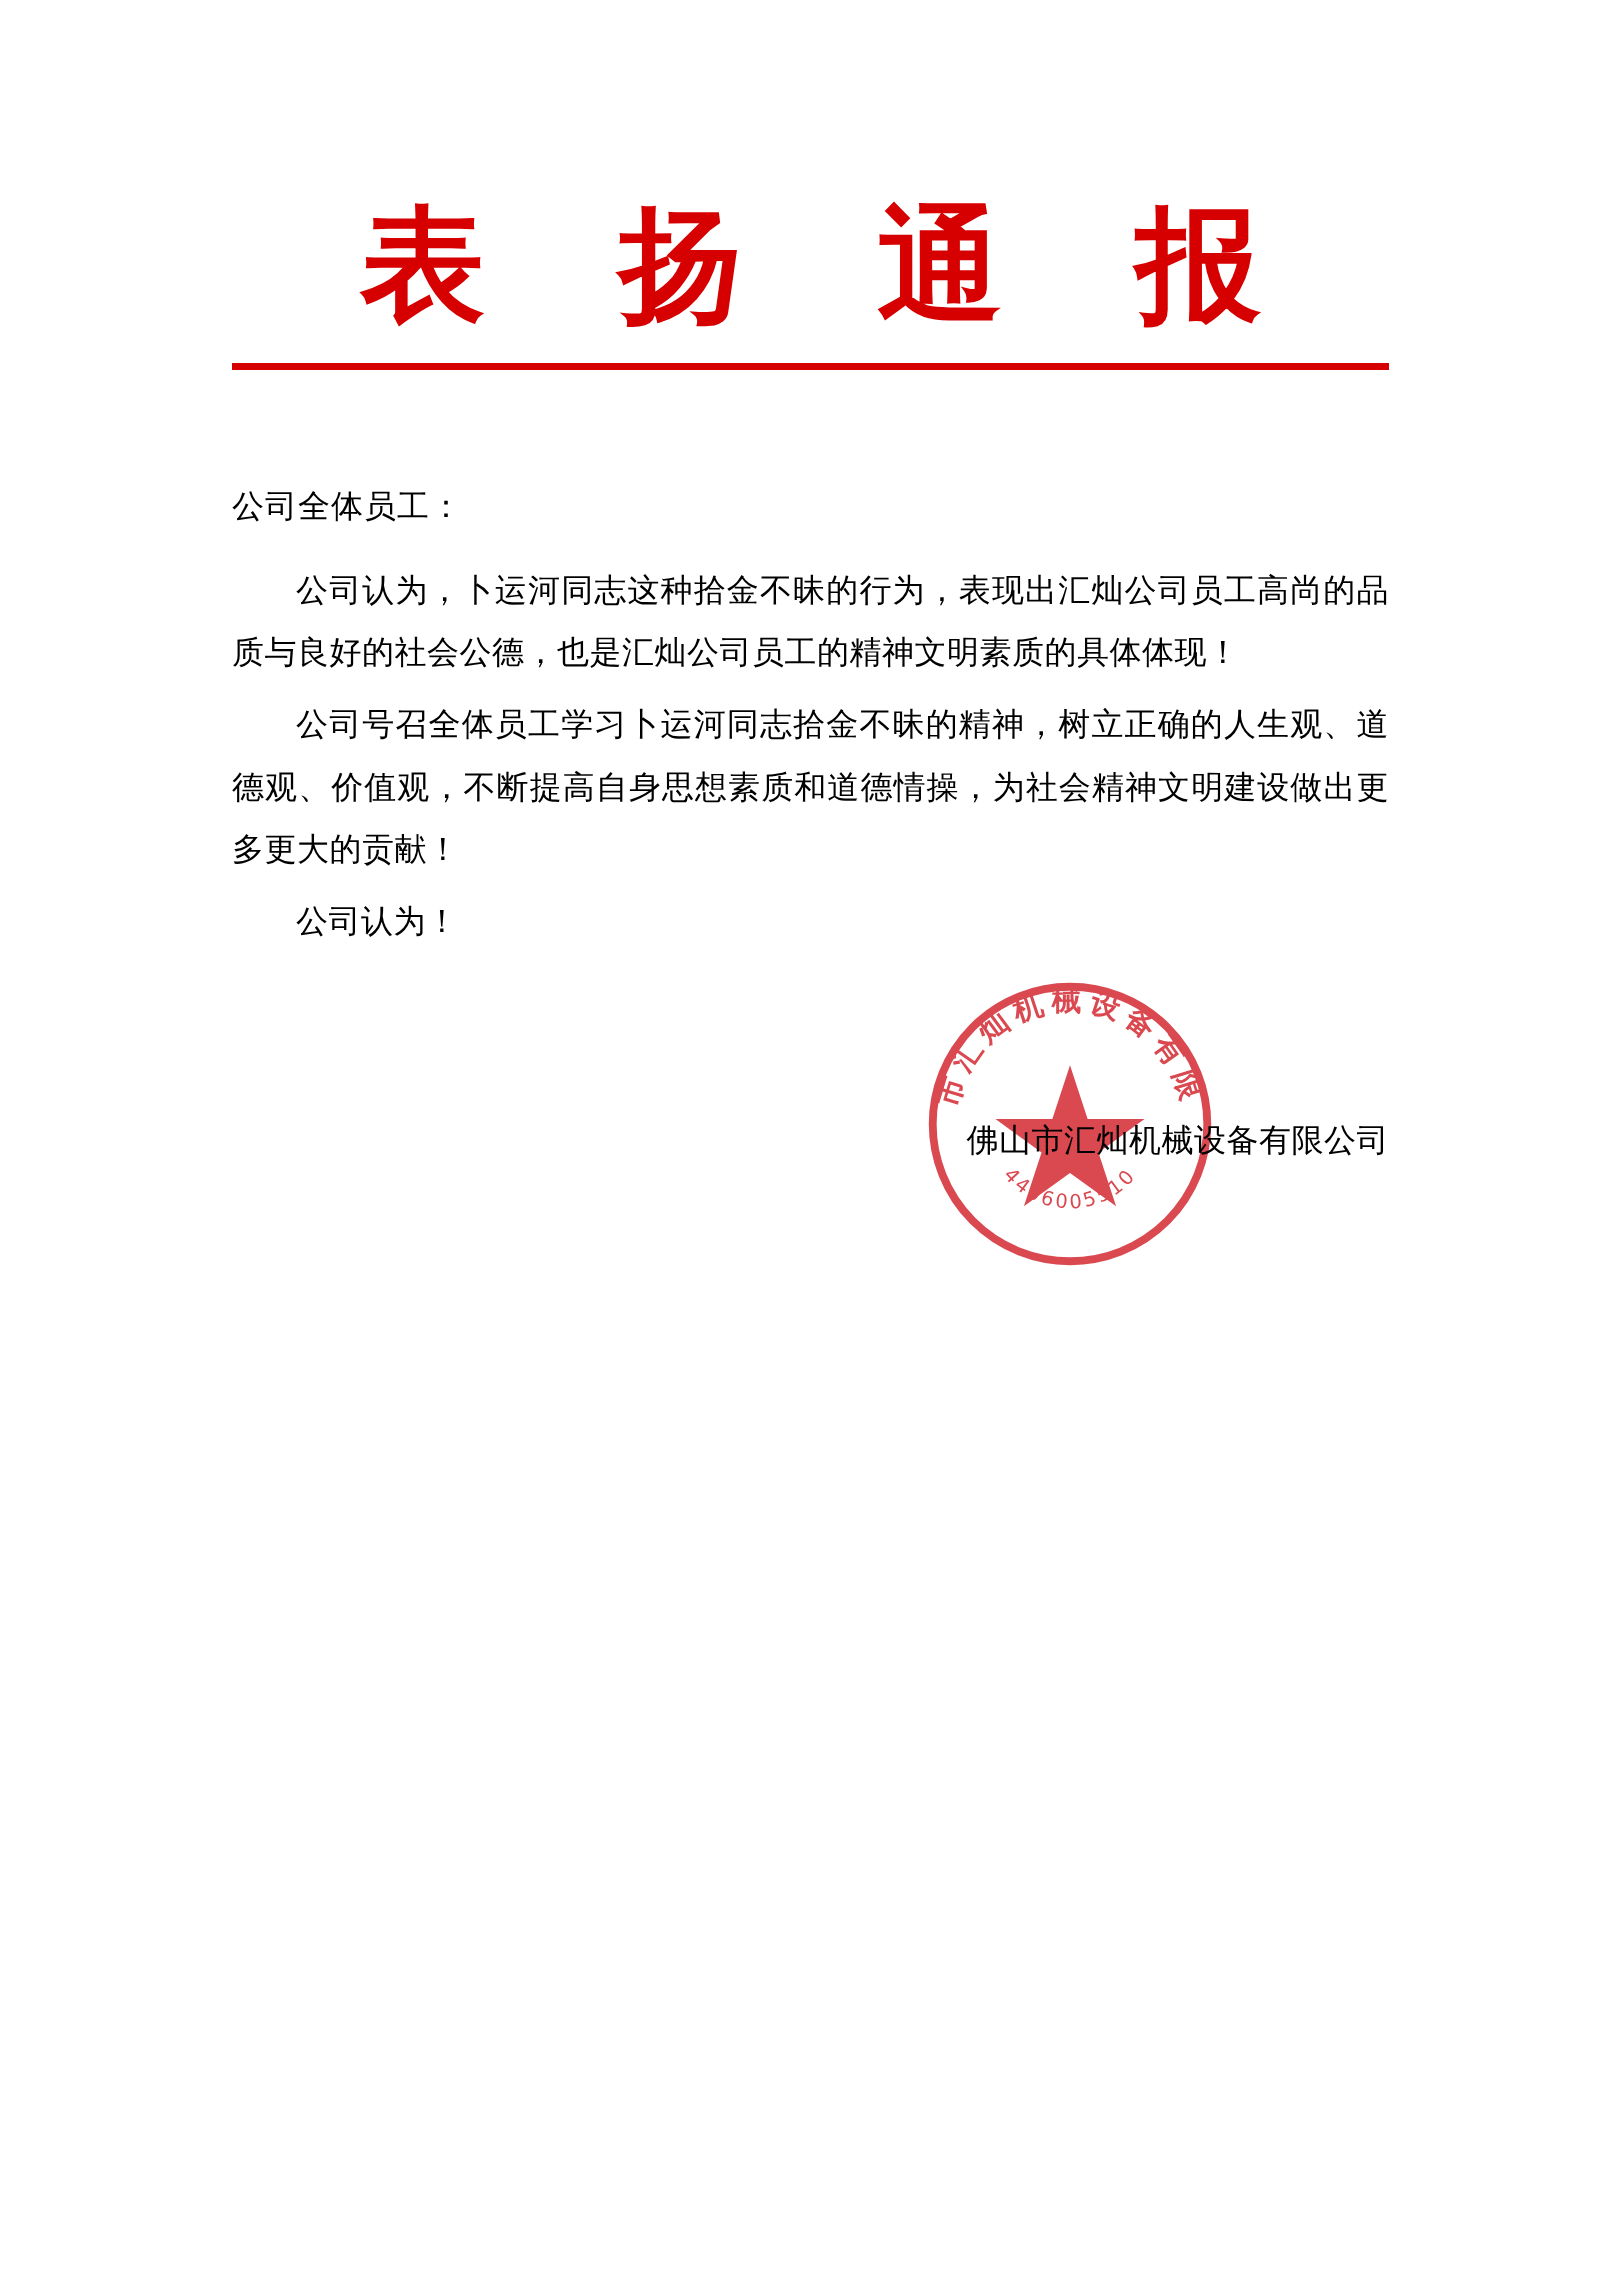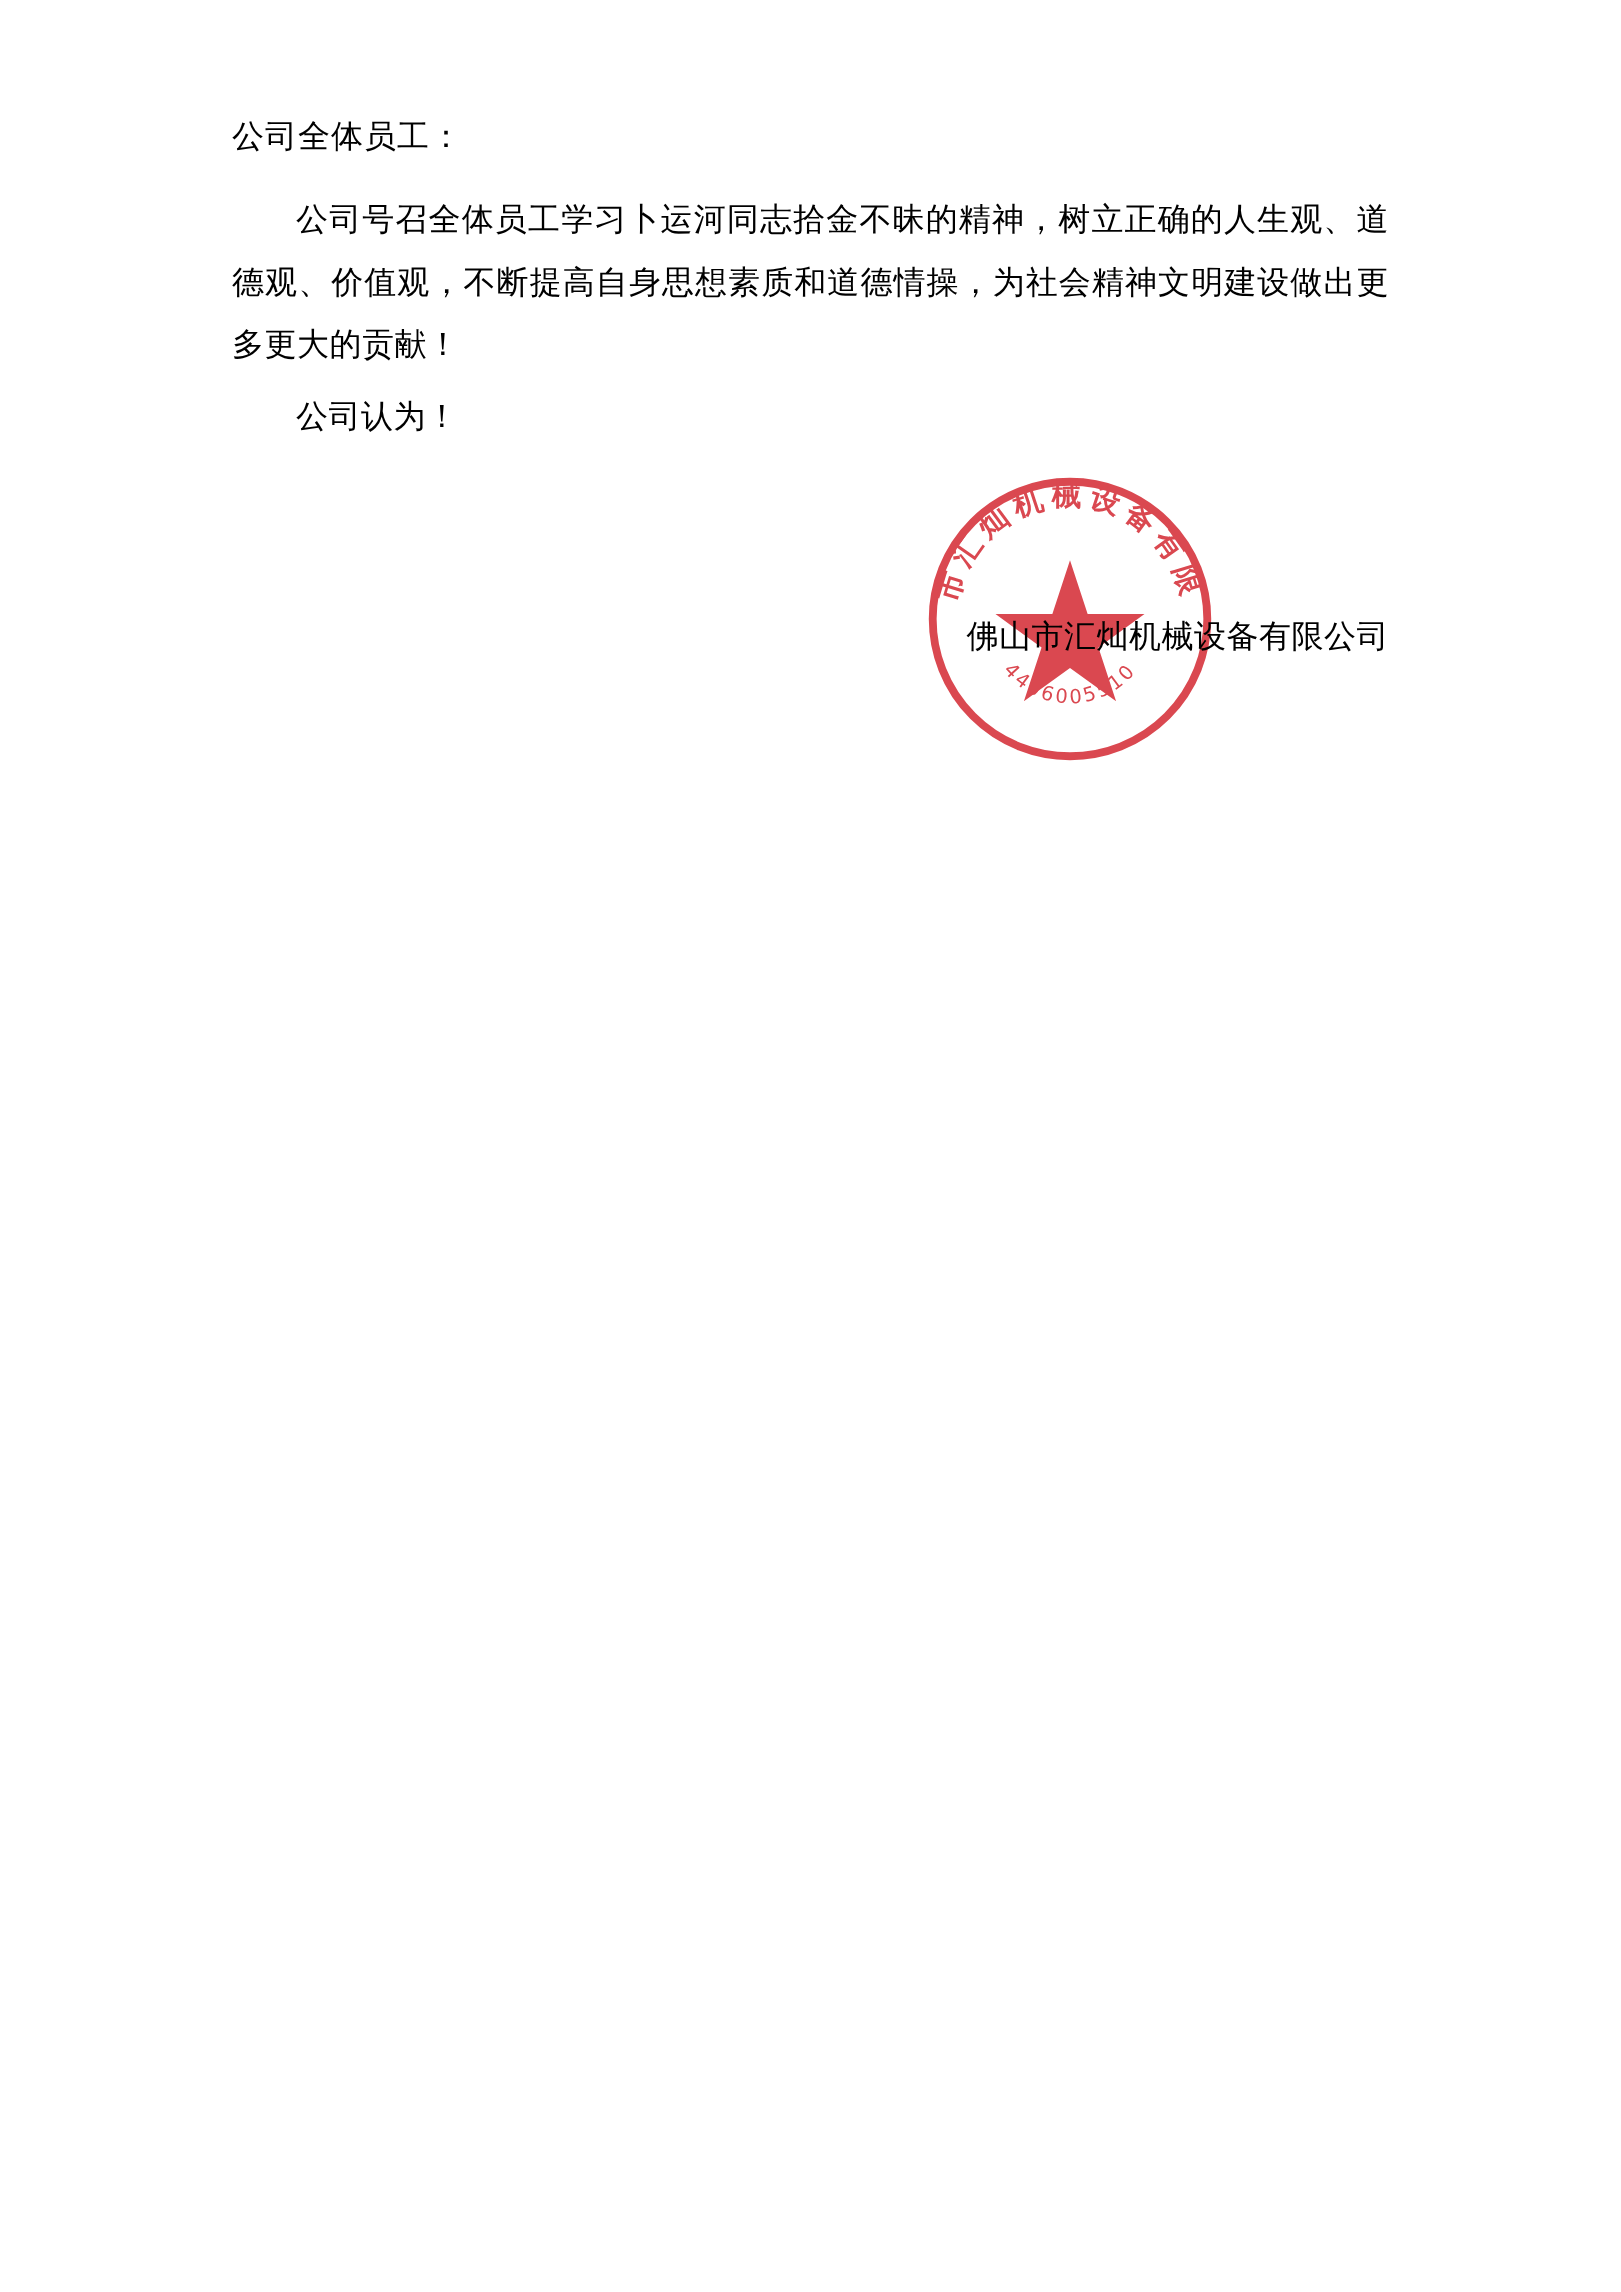--- a/index.html
+++ b/index.html
@@ -103,26 +103,31 @@
     width: 304px;
     height: 304px;
     opacity: 0.82;
   }
 </style>
 </head>
 <body>
 
 <div class="page">
 
+  <div class="title-block">
+    <div class="doc-title">表 扬 通 报</div>
+    <div class="title-rule"></div>
+  </div>
 
   <div class="body-block">
 
     <div class="salutation">公司全体员工：</div>
 
 
+    <p class="para">公司认为，卜运河同志这种拾金不昧的行为，表现出汇灿公司员工高尚的品质与良好的社会公德，也是汇灿公司员工的精神文明素质的具体体现！</p>
 
     <p class="para">公司号召全体员工学习卜运河同志拾金不昧的精神，树立正确的人生观、道德观、价值观，不断提高自身思想素质和道德情操，为社会精神文明建设做出更多更大的贡献！</p>
 
 
     <p class="para">公司认为！</p>
 
   </div>
 
   <div class="sign-block">
 

